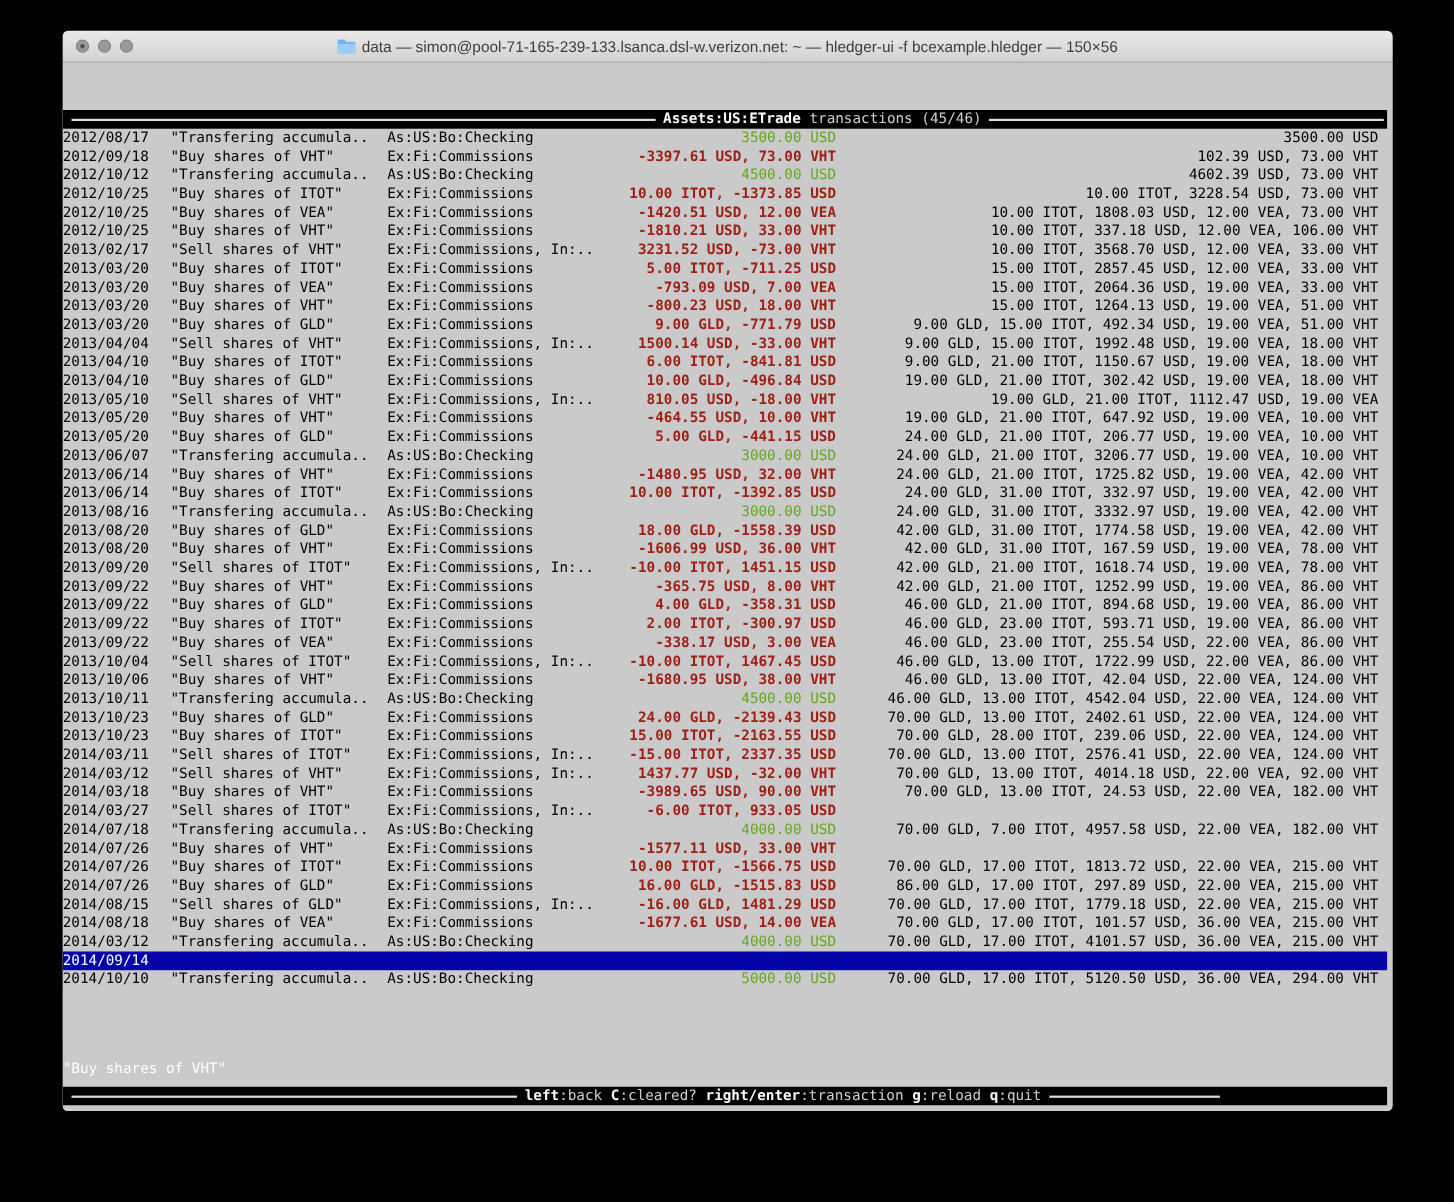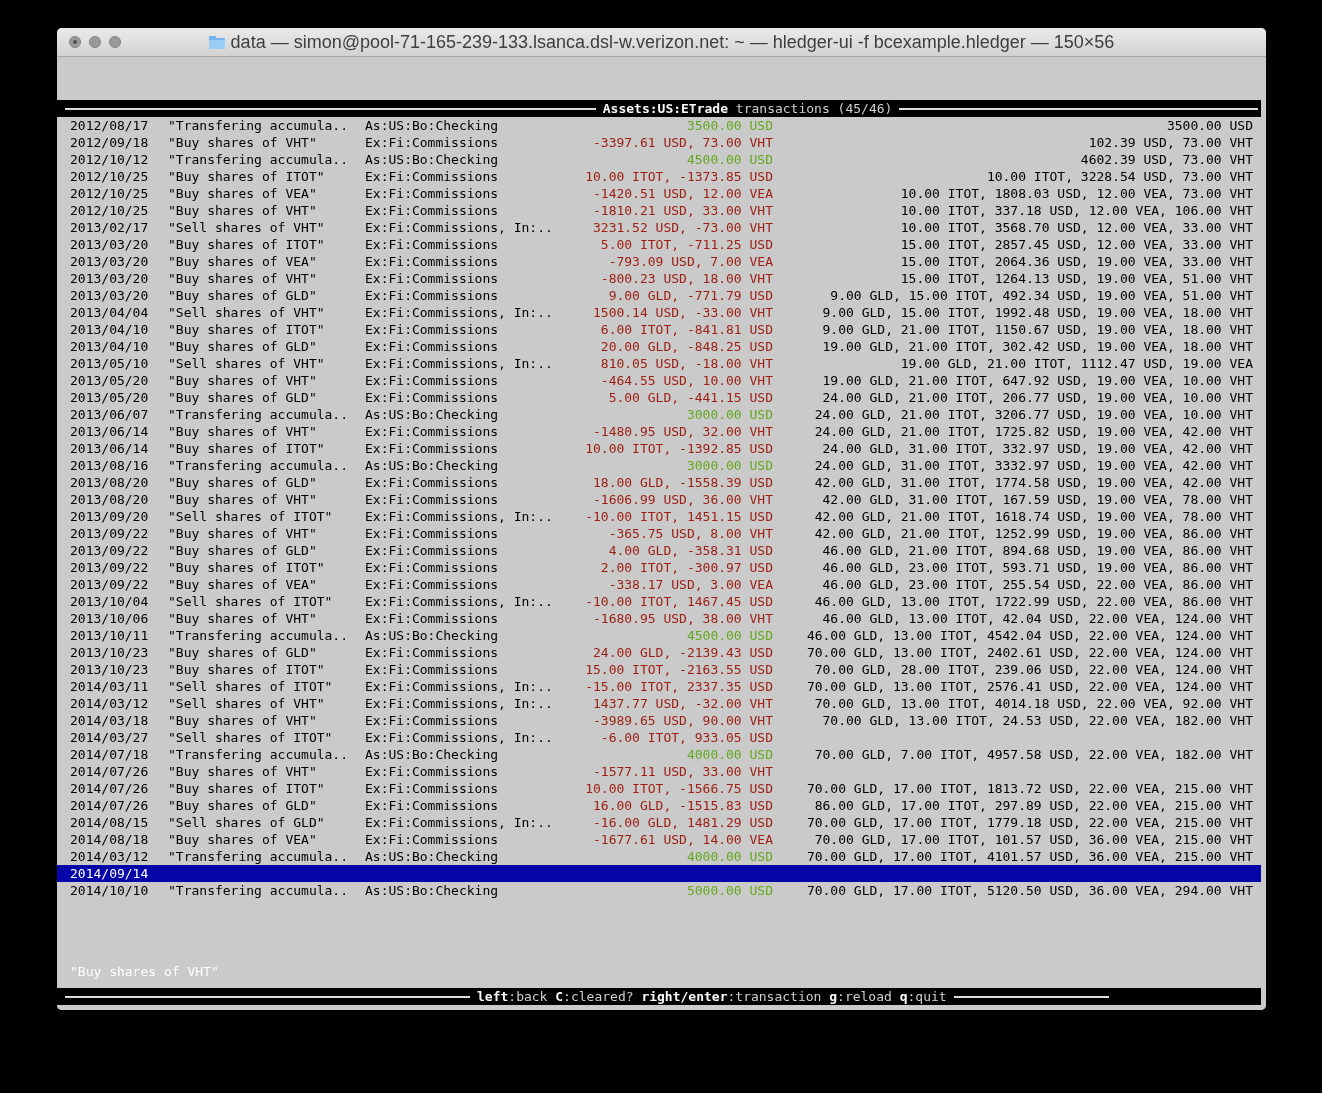--- a/index.html
+++ b/index.html
@@ -14,21 +14,21 @@
     display:flex;flex-direction:column;
   }
   .titlebar{
     height:28px;flex:0 0 28px;background:linear-gradient(#eaeaea,#d2d2d2);
     border-bottom:1px solid #a9a9a9;position:relative;display:flex;align-items:center;justify-content:center;
   }
   .traffic{position:absolute;left:12px;top:0;height:28px;display:flex;align-items:center;gap:8px;}
   .light{width:12px;height:12px;border-radius:50%;background:#9a9a9a;border:1px solid #848484;box-sizing:border-box;position:relative;}
   .light.close::after{content:"";position:absolute;left:3px;top:3px;width:4px;height:4px;border-radius:50%;background:#4f4f4f;}
   .title{
-    font-family:"Liberation Sans",sans-serif;font-size:18px;color:#3e3e3e;
+    font-family:"Liberation Sans",sans-serif;font-size:14px;color:#3e3e3e;
     display:flex;align-items:center;gap:6px;white-space:nowrap;
   }
   .folder{width:16px;height:13px;position:relative;display:inline-block;}
   .folder .back{position:absolute;left:0;top:2px;width:16px;height:11px;background:#74b3ef;border-radius:1px;}
   .folder .tab{position:absolute;left:0;top:0;width:7px;height:4px;background:#74b3ef;border-radius:1px 1px 0 0;}
   .folder .front{position:absolute;left:0;top:4px;width:16px;height:9px;background:#9ccdf5;border-radius:1px;}
 
   .terminal{
     flex:1;display:flex;flex-direction:column;background:#cacaca;
     font-size:13px;line-height:17px;padding-right:5px;color:#000;
@@ -37,28 +37,28 @@
   .bar .hline{height:2px;background:#dedede;}
   .topbar .hline.l{flex:1.48;margin-left:8px;}
   .topbar .hline.r{flex:1;margin-right:3px;}
   .bar .txt{color:#cfcfcf;padding:0 7px;}
   .bar .txt b{color:#fafafa;font-weight:bold;}
   .footer .hline.l{flex:0 0 405px;margin-left:8px;}
   .footer .hline.r{flex:0 0 155px;}
   .footer .spacer{flex:1;}
 
   .rows{flex:0 0 auto;}
-  .row{height:17px;display:flex;padding-left:13px;padding-right:8px;white-space:pre;}
+  .row{height:17px;display:flex;padding-right:8px;white-space:pre;}
   .row.selected{background:#0404a8;color:#fff;flex-direction:column;}
   .c-date{flex:0 0 98px;}
   .c-desc{flex:0 0 197px;overflow:hidden;}
   .c-acct{flex:0 0 208px;overflow:hidden;}
   .c-chg{flex:0 0 200px;text-align:right;}
   .c-bal{flex:1;text-align:right;overflow:hidden;}
-  .chg-red{color:#9e2014;}
+  .chg-red{color:#9e2014;font-weight:bold;}
   .chg-green{color:#64a81e;}
   .row.selected .chg-red{color:#cd2d1d;}
   .filler{flex:1;background:#cacaca;}
   .bottomstrip{flex:0 0 5px;background:#cacaca;}
 </style>
 </head>
 <body>
 
 <div class="window">
   <div class="titlebar">
@@ -173,21 +173,21 @@
     <span class="c-date">2013/04/10</span>
     <span class="c-desc">"Buy shares of ITOT"</span>
     <span class="c-acct">Ex:Fi:Commissions</span>
     <span class="c-chg chg-red">6.00 ITOT, -841.81 USD</span>
     <span class="c-bal">9.00 GLD, 21.00 ITOT, 1150.67 USD, 19.00 VEA, 18.00 VHT</span>
   </div>
         <div class="row">
     <span class="c-date">2013/04/10</span>
     <span class="c-desc">"Buy shares of GLD"</span>
     <span class="c-acct">Ex:Fi:Commissions</span>
-    <span class="c-chg chg-red">20.00 GLD, -848.25 USD</span>
+    <span class="c-chg chg-red">10.00 GLD, -496.84 USD</span>
     <span class="c-bal">19.00 GLD, 21.00 ITOT, 302.42 USD, 19.00 VEA, 18.00 VHT</span>
   </div>
         <div class="row">
     <span class="c-date">2013/05/10</span>
     <span class="c-desc">"Sell shares of VHT"</span>
     <span class="c-acct">Ex:Fi:Commissions, In:..</span>
     <span class="c-chg chg-red">810.05 USD, -18.00 VHT</span>
     <span class="c-bal">19.00 GLD, 21.00 ITOT, 1112.47 USD, 19.00 VEA</span>
   </div>
         <div class="row">

